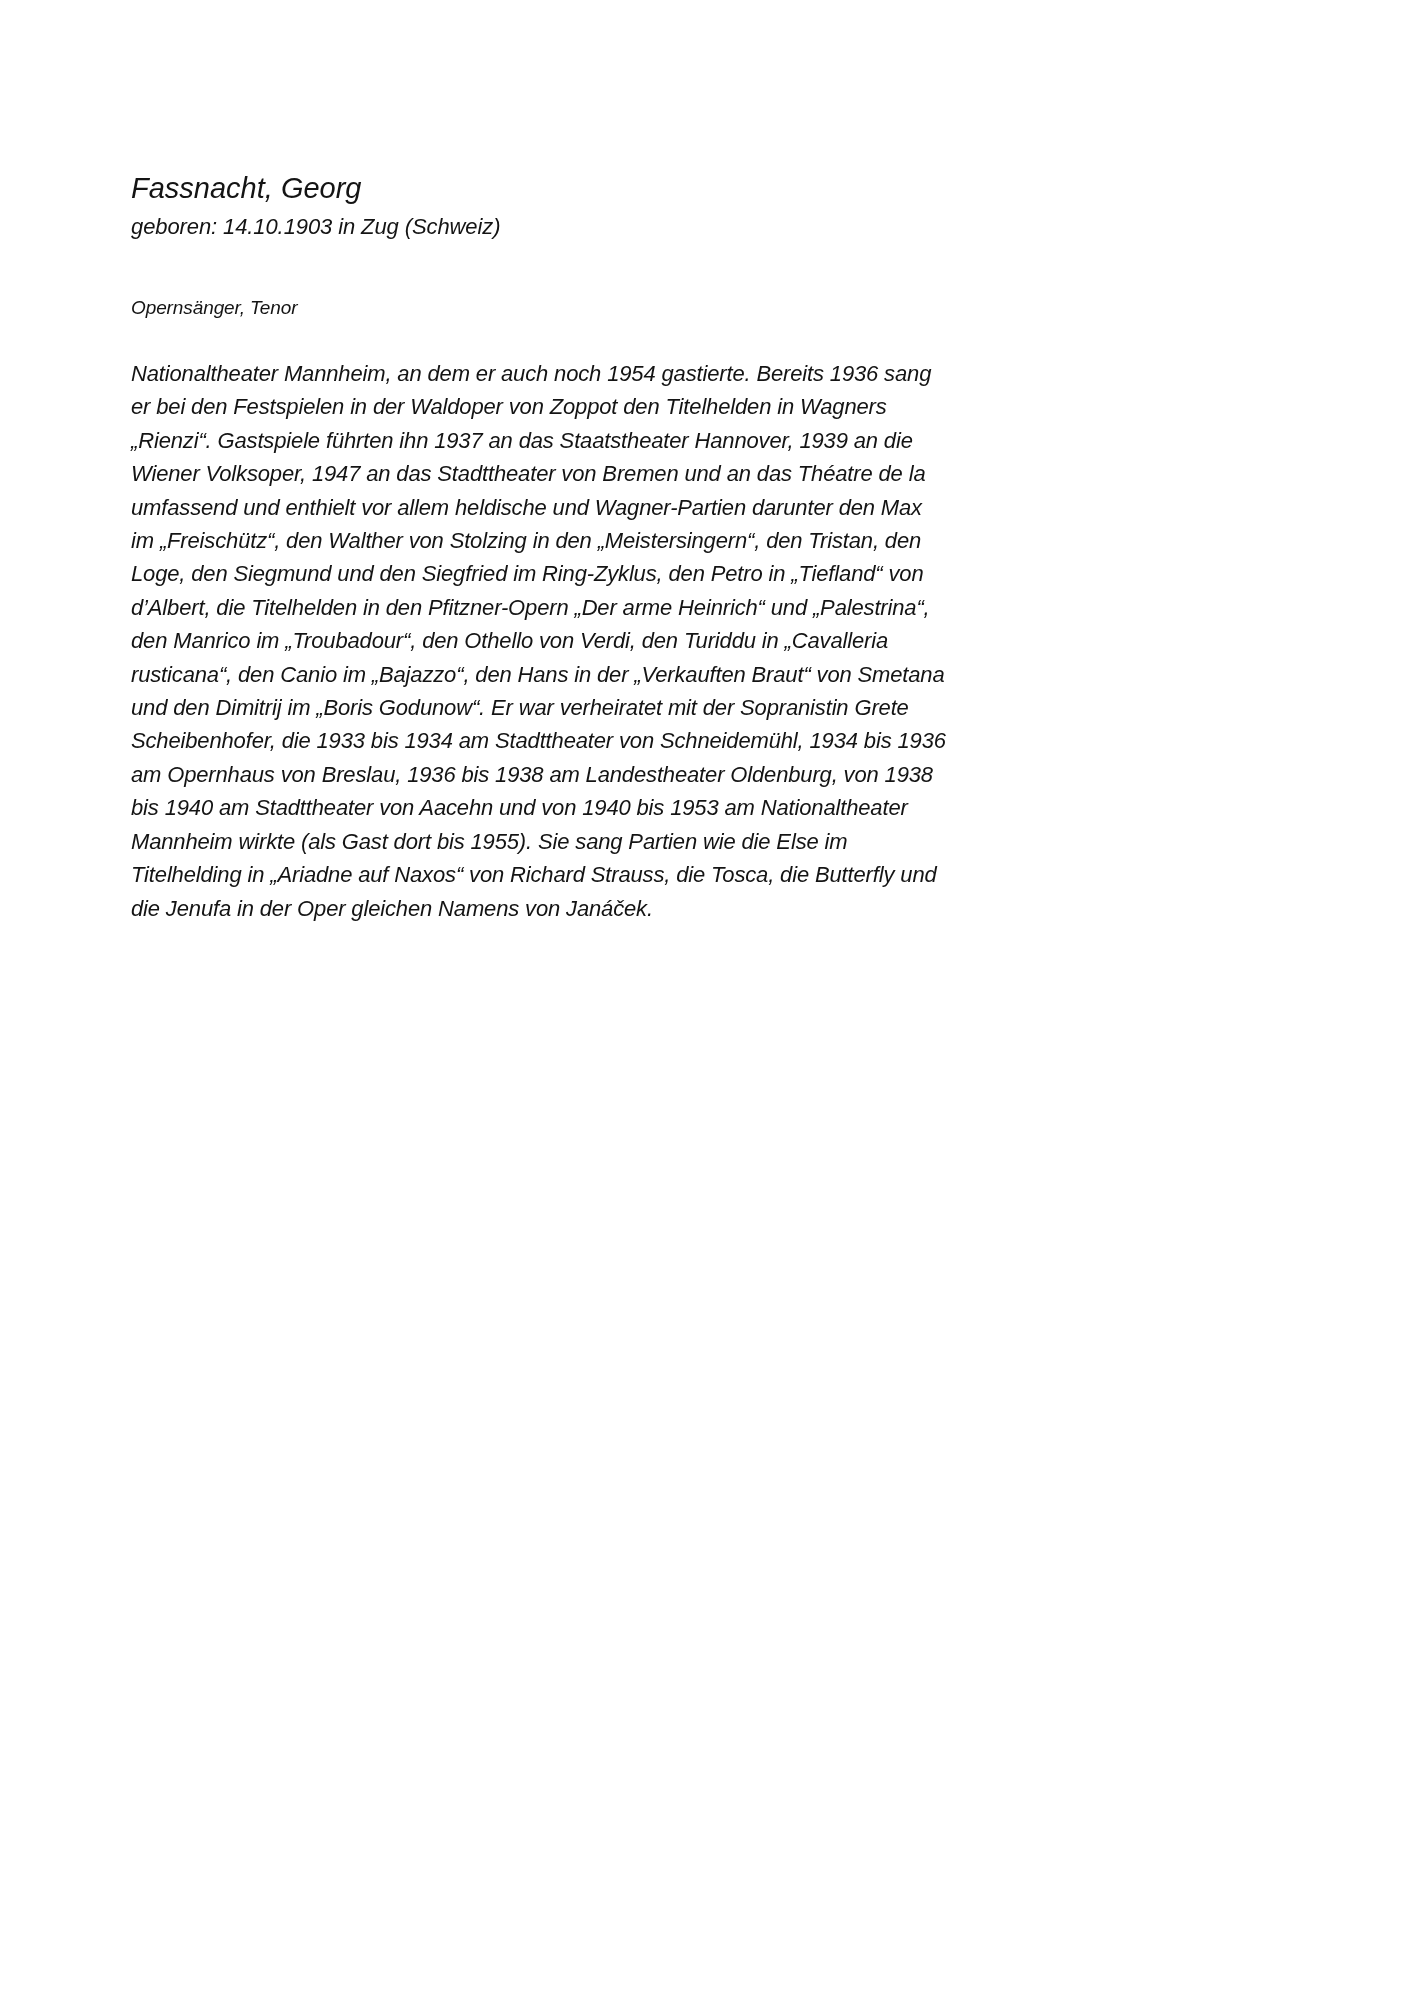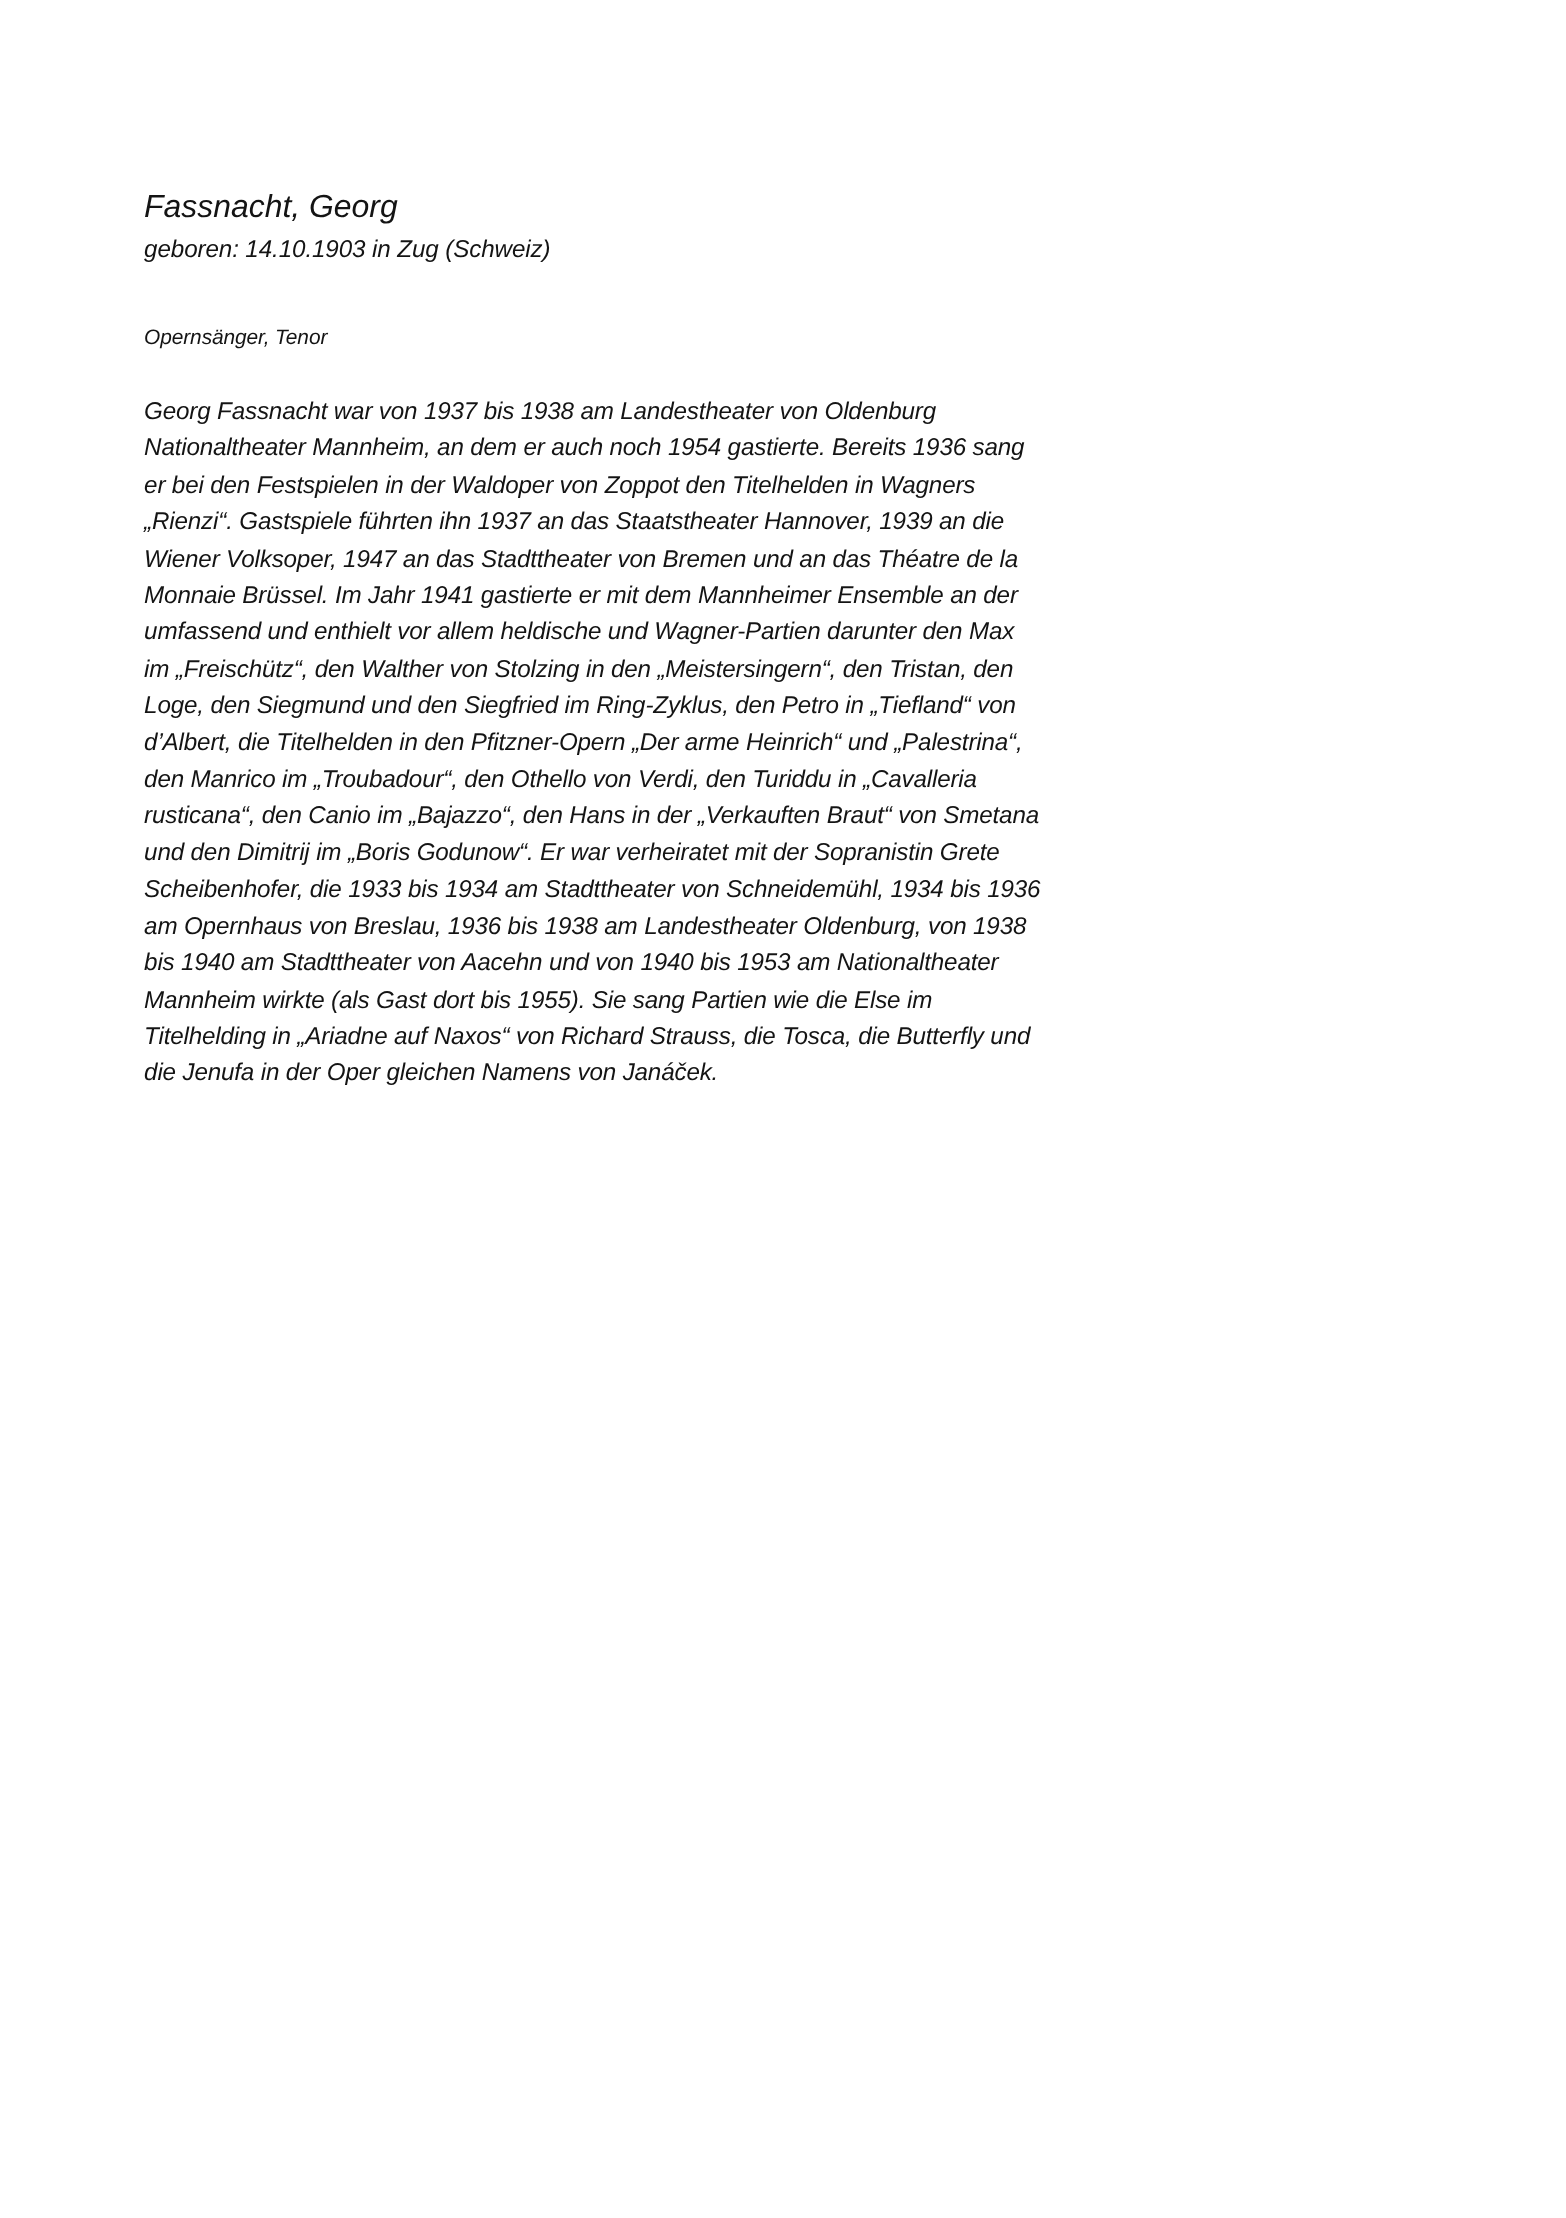--- a/index.html
+++ b/index.html
@@ -55,26 +55,24 @@
 
     <div class="person-name">Fassnacht, Georg</div>
 
     <div class="meta-block">
       <div class="meta-line">geboren: 14.10.1903 in Zug (Schweiz)</div>
     </div>
 
     <div class="profession-line">Opernsänger, Tenor</div>
 
     <div class="body-block">
-      <div class="body-line">Georg Fassnacht war von 1937 bis 1938 am Landestheater von Oldenburg</div>
       <div class="body-line">Nationaltheater Mannheim, an dem er auch noch 1954 gastierte. Bereits 1936 sang</div>
       <div class="body-line">er bei den Festspielen in der Waldoper von Zoppot den Titelhelden in Wagners</div>
       <div class="body-line">„Rienzi“. Gastspiele führten ihn 1937 an das Staatstheater Hannover, 1939 an die</div>
       <div class="body-line">Wiener Volksoper, 1947 an das Stadttheater von Bremen und an das Théatre de la</div>
-      <div class="body-line">Monnaie Brüssel. Im Jahr 1941 gastierte er mit dem Mannheimer Ensemble an der</div>
       <div class="body-line">umfassend und enthielt vor allem heldische und Wagner-Partien darunter den Max</div>
       <div class="body-line">im „Freischütz“, den Walther von Stolzing in den „Meistersingern“, den Tristan, den</div>
       <div class="body-line">Loge, den Siegmund und den Siegfried im Ring-Zyklus, den Petro in „Tiefland“ von</div>
       <div class="body-line">d’Albert, die Titelhelden in den Pfitzner-Opern „Der arme Heinrich“ und „Palestrina“,</div>
       <div class="body-line">den Manrico im „Troubadour“, den Othello von Verdi, den Turiddu in „Cavalleria</div>
       <div class="body-line">rusticana“, den Canio im „Bajazzo“, den Hans in der „Verkauften Braut“ von Smetana</div>
       <div class="body-line">und den Dimitrij im „Boris Godunow“. Er war verheiratet mit der Sopranistin Grete</div>
       <div class="body-line">Scheibenhofer, die 1933 bis 1934 am Stadttheater von Schneidemühl, 1934 bis 1936</div>
       <div class="body-line">am Opernhaus von Breslau, 1936 bis 1938 am Landestheater Oldenburg, von 1938</div>
       <div class="body-line">bis 1940 am Stadttheater von Aacehn und von 1940 bis 1953 am Nationaltheater</div>

